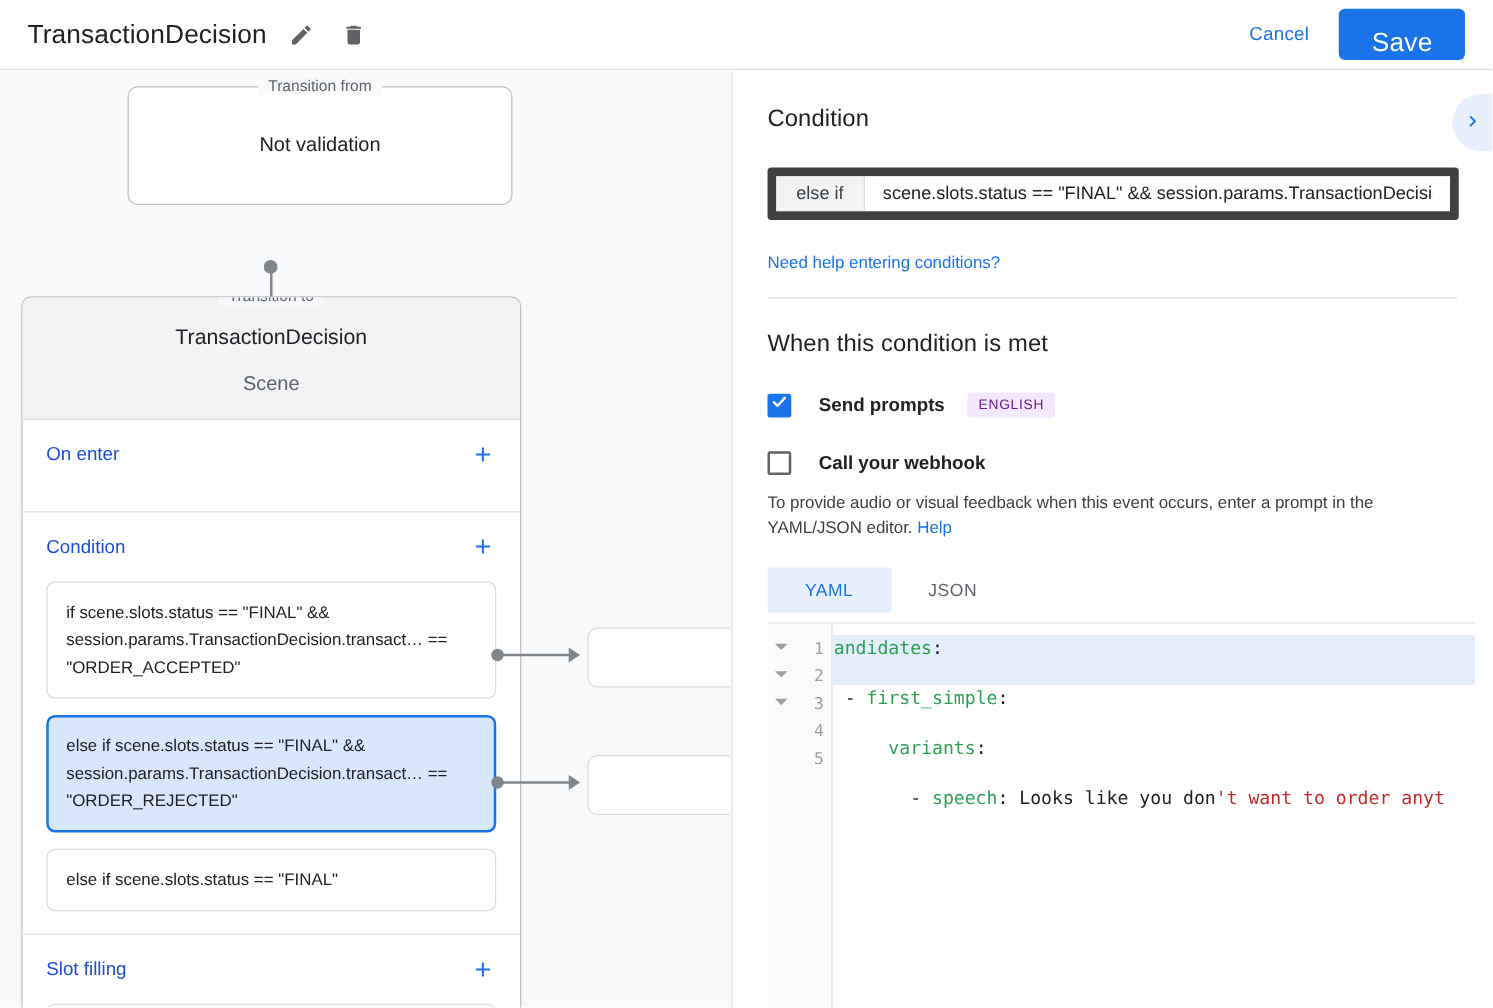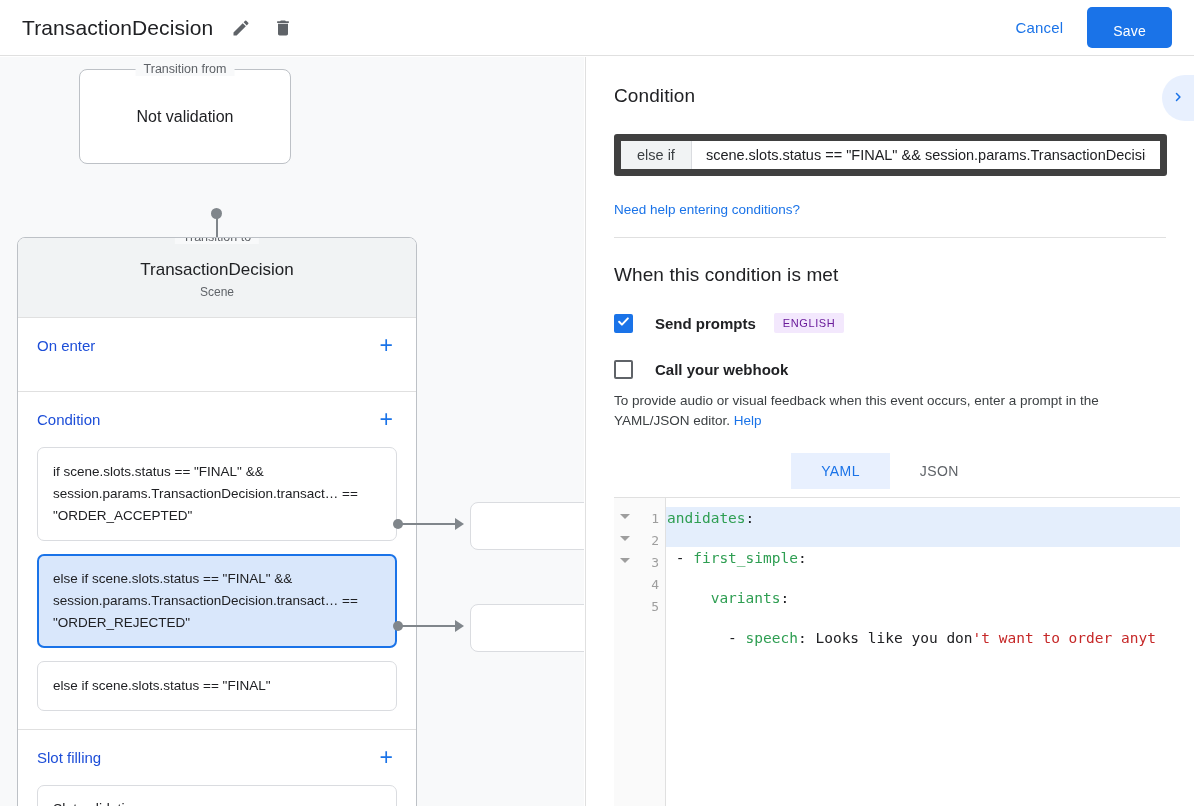--- a/index.html
+++ b/index.html
@@ -29,21 +29,21 @@
     cursor: pointer; border: none; background: transparent; padding: 0;
   }
   .icon-btn svg { display: block; }
   .topbar-spacer { flex: 1 1 auto; }
   .cancel-btn {
     color: #1a73e8; font-size: 15px; font-weight: 500;
     background: transparent; border: none; cursor: pointer;
     padding: 8px 14px; margin-right: 10px; letter-spacing: .2px;
   }
   .save-btn {
-    background: #1a73e8; color: #ffffff; font-size: 14px; font-weight: 500;
+    background: #1a73e8; color: #ffffff; font-size: 21px; font-weight: 500;
     border: none; border-radius: 5px; cursor: pointer;
     padding: 16px 26px; height: 41px; margin-right: 22px; letter-spacing: .2px;
   }
 
   
   .canvas {
     position: absolute; left: 0; top: 57px; width: 584px; height: 749px;
     background: #f8f9fa; overflow: hidden;
   }
   .canvas-inner { position: absolute; left: 0; top: 0; width: 584px; height: 749px; }
@@ -53,21 +53,21 @@
     position: absolute;
     border: 1px solid #bdc1c6;
     border-radius: 8px;
     background: #ffffff;
   }
   .fs-legend {
     position: absolute; top: -8px; left: 50%; transform: translateX(-50%);
     background: #f8f9fa; padding: 0 8px;
     font-size: 12.5px; color: #5f6368; white-space: nowrap;
   }
-  #transition-from { left: 79px; top: 12px; width: 212px; height: 95px; }
+  #transition-from { left: 102px; top: 12px; width: 308px; height: 95px; }
   #transition-from .fs-body {
     height: 100%; display: flex; align-items: center; justify-content: center;
     font-size: 16px; color: #202124;
   }
 
   .connector-line {
     position: absolute; left: 216px; top: 156px; width: 2px; height: 65px;
     background: #80868b;
   }
   .connector-dot {
@@ -85,21 +85,21 @@
   
   #transition-to {
     left: 17px; top: 180px; width: 400px; height: 585px;
     background: #ffffff; overflow: hidden; border-radius: 8px;
   }
   .scene-header {
     background: #f1f3f4; padding: 22px 0 18px; text-align: center;
     border-bottom: 1px solid #e0e0e0;
   }
   .scene-header .scene-name { font-size: 17px; color: #202124; }
-  .scene-header .scene-kind { font-size: 12px; color: #5f6368; margin-top: 5px; }
+  .scene-header .scene-kind { font-size: 16px; color: #5f6368; margin-top: 19px; }
 
   .section { border-bottom: 1px solid #e0e0e0; padding: 0 19px 18px; }
   .section:last-child { border-bottom: none; }
   .section-head {
     display: flex; align-items: center; justify-content: space-between;
     height: 55px;
   }
   .section-title { font-size: 15px; color: #1d4ed8; }
   .plus-btn {
     color: #1a73e8; font-size: 23px; line-height: 1; cursor: pointer;
@@ -193,21 +193,21 @@
   .lang-badge {
     margin-left: 18px; background: #f3e8fd; color: #6a1b9a;
     font-size: 11px; letter-spacing: .6px; padding: 4px 9px; border-radius: 2px;
   }
   .rp-note {
     margin-top: 12px; font-size: 13.5px; color: #3c4043; line-height: 20px;
     max-width: 556px;
   }
   .rp-note a { color: #1a73e8; text-decoration: none; cursor: pointer; }
 
-  .tabs { display: flex; margin-top: 22px; justify-content: center; }
+  .tabs { display: flex; margin-top: 22px; }
   .tab {
     padding: 10px 30px; font-size: 14px; color: #5f6368; cursor: pointer;
     letter-spacing: .4px; background: transparent; border: none;
   }
   .tab.active { background: #e8f0fe; color: #1a73e8; font-weight: 500; }
 
   .editor {
     margin-top: 8px; border-top: 1px solid #e0e0e0; border-bottom: 1px solid #e0e0e0;
     display: flex; height: 330px; width: 566px; background: #ffffff;
     font-family: "DejaVu Sans Mono", monospace; font-size: 14.5px;

